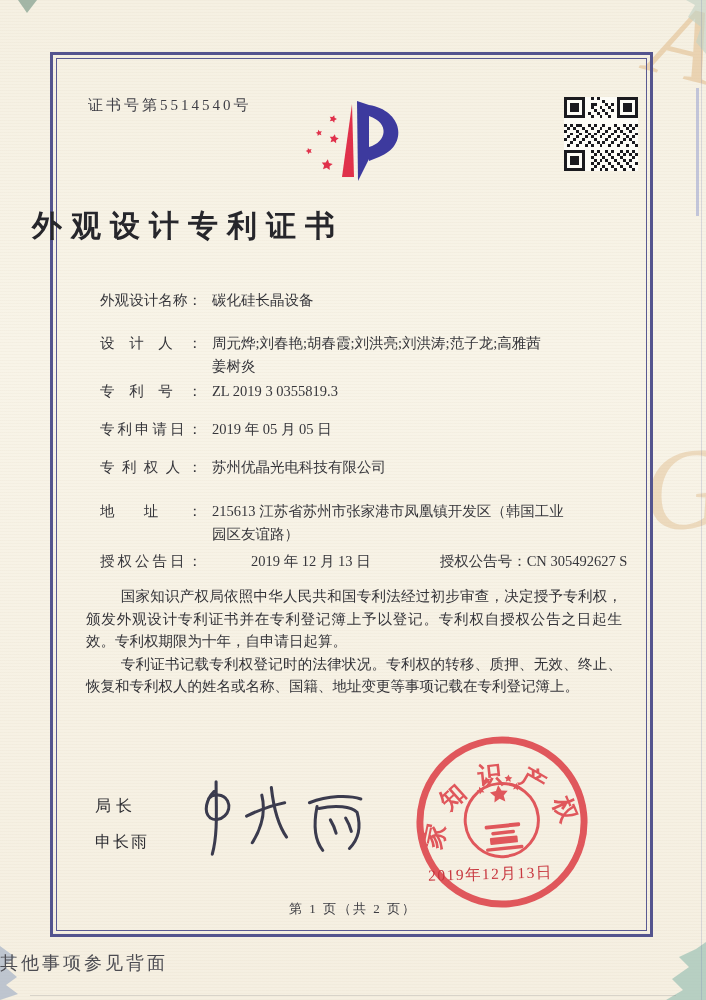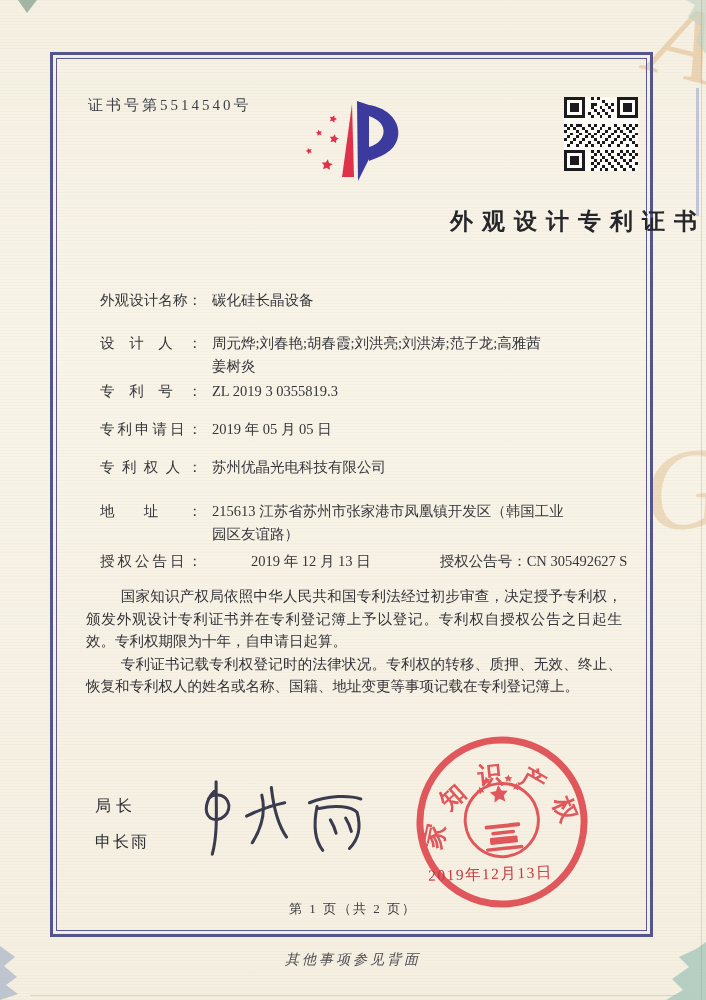--- a/index.html
+++ b/index.html
@@ -9,41 +9,41 @@
       repeating-linear-gradient(0deg, rgba(185,165,135,0.055) 0 1px, rgba(0,0,0,0) 1px 3px),
       linear-gradient(180deg,#f5f0e2 0%,#f8f4e8 35%,#f5efe1 100%);
     font-family:"Liberation Serif","DejaVu Serif",serif;
     color:#37373c;
   }
   .abs{position:absolute;}
   
   .frame{left:50px;top:52px;width:597px;height:879px;border:3.5px solid #54548e;}
   .frame::after{content:"";position:absolute;inset:3px;border:1px solid #5a5a92;}
   .cert-no{left:88px;top:96px;font-size:15px;letter-spacing:3px;color:#3f3f46;}
-  .title{left:0;right:0;top:206px;text-align:right;font-size:23px;font-weight:700;
-         letter-spacing:9px;color:#26262b;}
+  .title{left:0;right:0;top:206px;text-align:left;font-size:30px;font-weight:700;
+         letter-spacing:9px;color:#26262b;padding-left:32px;}
   .row{left:100px;display:flex;font-size:14.5px;line-height:23px;color:#36363b;}
   .flabel{display:inline-block;width:102px;text-align:justify;text-align-last:justify;
           flex:none;margin-right:10px;}
   .fvalue{white-space:pre-line;}
   .pair2{margin-left:30px;display:flex;}
   .pair2 .plabel{}
   .paras{left:86px;top:585px;width:536px;font-size:14.5px;line-height:22.5px;
          text-align:justify;color:#333338;}
   .paras p{margin:0;text-indent:2.4em;}
   .director-title{left:95px;top:796px;font-size:16px;letter-spacing:5px;color:#2e2e33;}
   .director-name{left:95px;top:832px;font-size:16px;letter-spacing:2px;color:#2e2e33;}
   .sig{left:178px;top:768px;}
   .seal{left:413px;top:733px;transform:rotate(-6deg);opacity:.93;}
   .seal-date{left:428px;top:864px;font-size:15.5px;color:#c8373f;letter-spacing:1.5px;
              transform:rotate(-1.5deg);z-index:3;}
   .page-info{left:0;right:0;top:900px;text-align:center;font-size:13px;
              letter-spacing:2px;color:#3c3c42;}
-  .back-note{left:0;right:0;top:951px;text-align:center;font-size:14px;
-             letter-spacing:3px;color:#4c4c52;font-style:italic;}
+  .back-note{left:0;right:0;top:951px;font-size:18px;
+             letter-spacing:3px;color:#4c4c52;}
   .wm{font-style:italic;color:rgba(217,168,106,0.40);font-family:"Liberation Serif",serif;
       pointer-events:none;}
   .wm-a{right:-10px;top:-18px;font-size:105px;transform:rotate(14deg);}
   .wm-g{right:-20px;top:424px;font-size:115px;transform:rotate(-6deg);color:rgba(217,168,106,0.33);}
   .edge-line{right:7px;top:88px;width:3px;height:128px;background:#98a1cf;opacity:.55;}
   .edge-line2{right:4px;top:0;width:1px;height:1000px;background:rgba(110,120,175,.22);}
   .edge-bottom{bottom:4px;left:30px;right:30px;height:1.5px;background:rgba(140,140,140,.28);}
   svg{display:block;}
 </style>
 </head>

